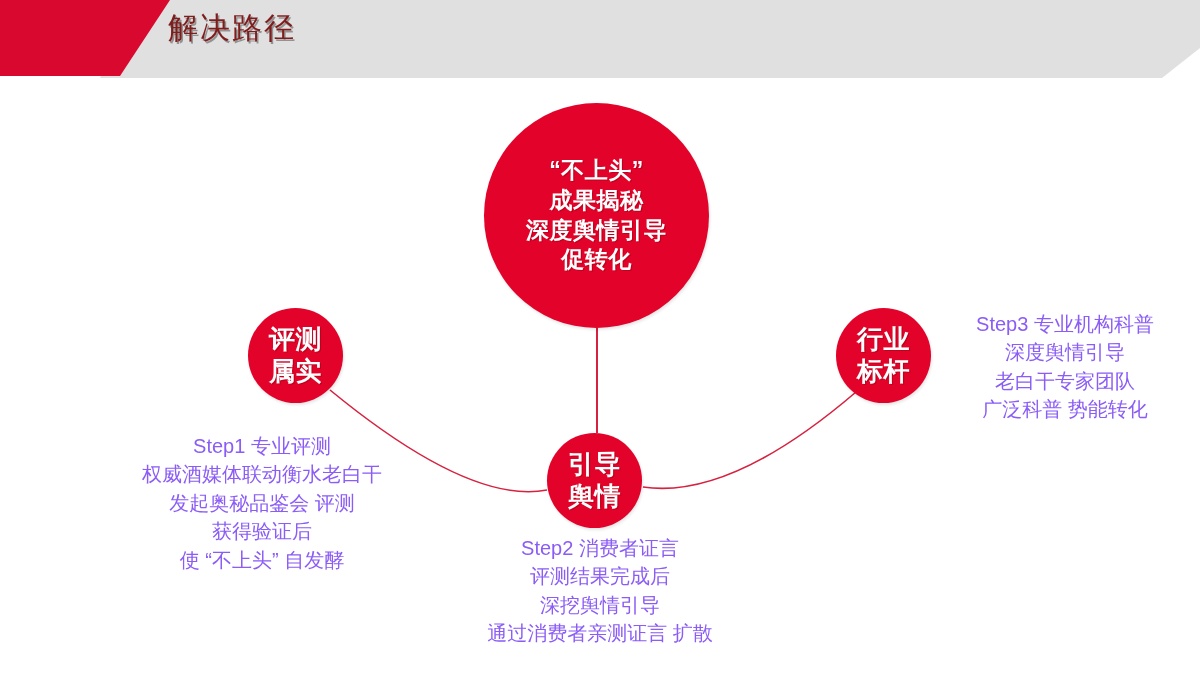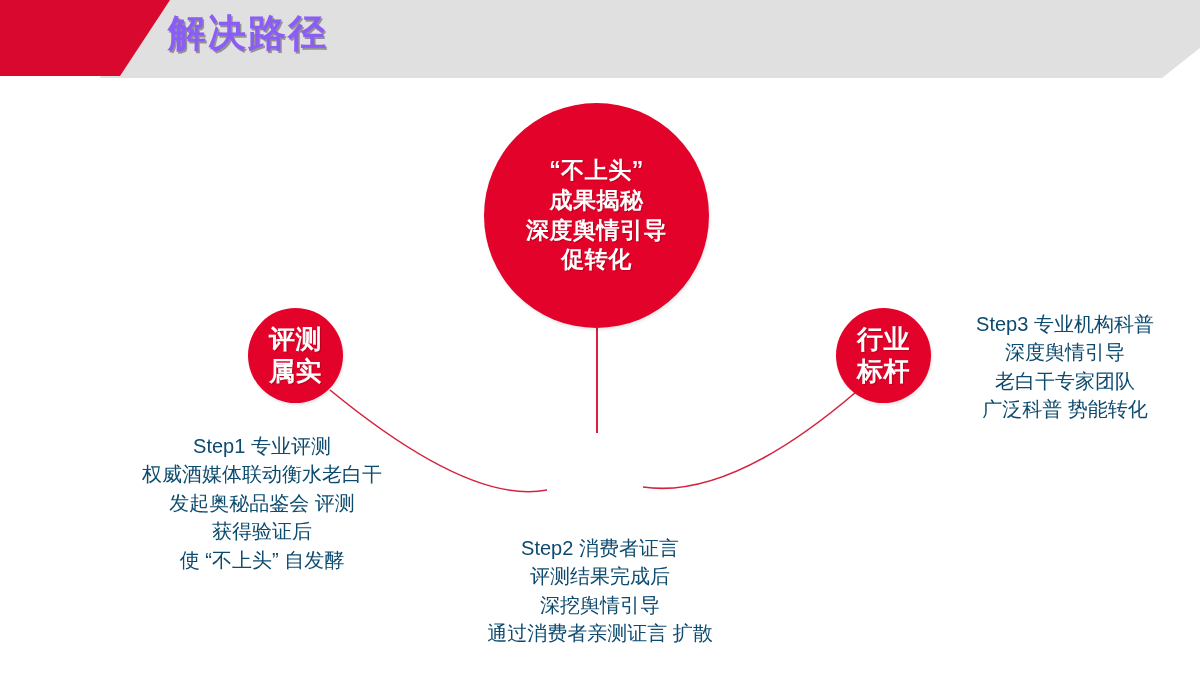--- a/index.html
+++ b/index.html
@@ -36,23 +36,23 @@
     width: 260px;
     height: 76px;
     background: #d9082f;
     clip-path: polygon(0 0, 200px 0, 150px 76px, 0 76px);
     z-index: 2;
   }
   .header-title {
     position: absolute;
     left: 168px;
     top: 8px;
-    font-size: 38px;
-    font-weight: bold;
-    color: #8b5cf6;
+    font-size: 30px;
+    font-weight: normal;
+    color: #7f1d1d;
     letter-spacing: 2px;
     z-index: 3;
     text-shadow: 1.5px 1.5px 0 rgba(0,0,0,0.35);
     white-space: nowrap;
   }
 
   
   .diagram-svg {
     position: absolute;
     left: 0;
@@ -107,21 +107,21 @@
   }
 
   .node-left   { left: 248px; top: 308px; }
   .node-right  { left: 836px; top: 308px; }
   .node-bottom { left: 547px; top: 433px; }
 
   
   .step-text {
     position: absolute;
     text-align: center;
-    color: #0c4a6e;
+    color: #8b5cf6;
     font-size: 20px;
     line-height: 1.42;
     z-index: 5;
     white-space: nowrap;
   }
   .step-text .line { display: block; }
 
   .step1 { left: 112px;  top: 432px; width: 300px; }
   .step2 { left: 440px;  top: 534px; width: 320px; }
   .step3 { left: 940px;  top: 310px; width: 250px; }
@@ -148,20 +148,24 @@
     <span class="line">成果揭秘</span>
     <span class="line">深度舆情引导</span>
     <span class="line">促转化</span>
   </div>
 
   <div class="node node-small node-left">
     <span class="line">评测</span>
     <span class="line">属实</span>
   </div>
 
+  <div class="node node-small node-bottom">
+    <span class="line">引导</span>
+    <span class="line">舆情</span>
+  </div>
 
   <div class="node node-small node-right">
     <span class="line">行业</span>
     <span class="line">标杆</span>
   </div>
 
   <div class="step-text step1">
     <span class="line">Step1 专业评测</span>
     <span class="line">权威酒媒体联动衡水老白干</span>
     <span class="line">发起奥秘品鉴会 评测</span>

